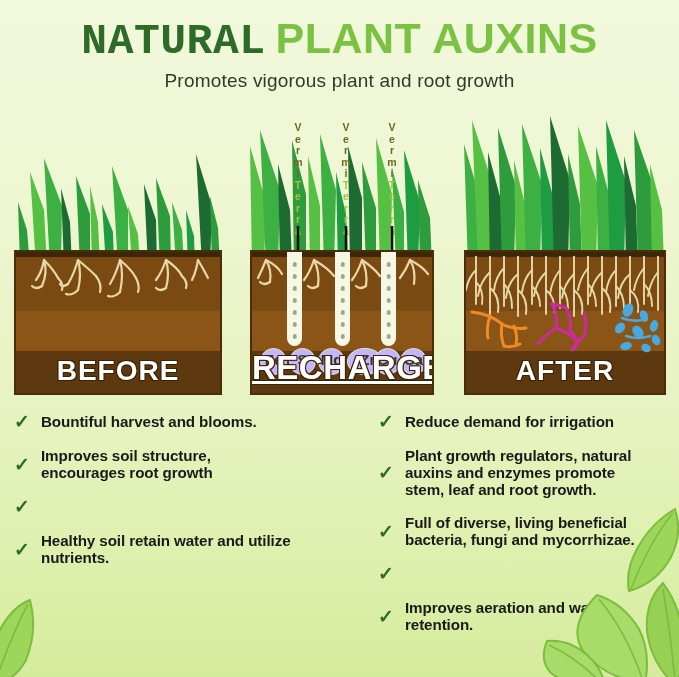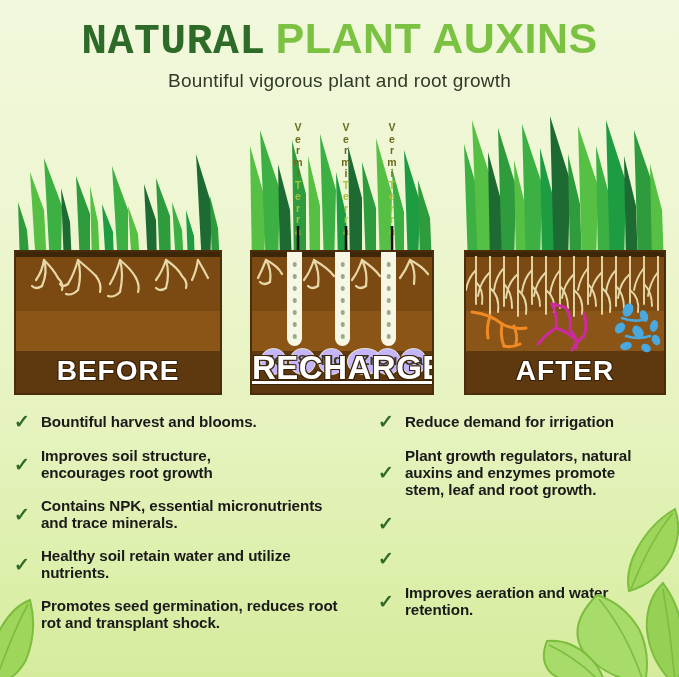--- a/index.html
+++ b/index.html
@@ -192,21 +192,21 @@
 </style>
 </head>
 <body>
 
 <div id="poster">
 
   <div class="header">
     <h1 class="title">
       <span class="t1">NATURAL</span><span class="t2">PLANT AUXINS</span>
     </h1>
-    <p class="subtitle">Bountiful vigorous plant and root growth</p>
+    <p class="subtitle">Promotes vigorous plant and root growth</p>
   </div>
 
   <div class="panels">
 
     <div class="panel panel-before">
       <svg class="grass-svg" width="208" height="158" viewBox="0 0 208 158" style="left:0;top:0;">
         <path d="M6 156 L4 92 L13 120 L16 156 Z" fill="#2e9c3c"></path>
         <path d="M22 156 L16 62 L30 100 L33 156 Z" fill="#55c043"></path>
         <path d="M36 156 L30 48 L48 96 L47 156 Z" fill="#3cb043"></path>
         <path d="M50 156 L47 78 L56 112 L58 156 Z" fill="#1d6b33"></path>
@@ -503,43 +503,39 @@
       <div class="bitem">
         <div class="check">✓</div>
         <div class="btext">Bountiful harvest and blooms.</div>
       </div>
       <div class="bitem">
         <div class="check">✓</div>
         <div class="btext">Improves soil structure,<br>encourages root growth</div>
       </div>
       <div class="bitem">
         <div class="check">✓</div>
-        <div class="btext">Contains NPK, essential micronutrients<br>and trace minerals.</div>
       </div>
       <div class="bitem">
         <div class="check">✓</div>
         <div class="btext">Healthy soil retain water and utilize<br>nutrients.</div>
       </div>
-      <div class="bitem">
-        <div class="check">✓</div>
-        <div class="btext">Promotes seed germination, reduces root<br>rot and transplant shock.</div>
-      </div>
     </div>
 
     <div class="bcol bcol-right">
       <div class="bitem">
         <div class="check">✓</div>
         <div class="btext">Reduce demand for irrigation</div>
       </div>
       <div class="bitem">
         <div class="check">✓</div>
         <div class="btext">Plant growth regulators, natural<br>auxins and enzymes promote<br>stem, leaf and root growth.</div>
       </div>
       <div class="bitem">
         <div class="check">✓</div>
+        <div class="btext">Full of diverse, living beneficial<br>bacteria, fungi and mycorrhizae.</div>
       </div>
       <div class="bitem">
         <div class="check">✓</div>
       </div>
       <div class="bitem">
         <div class="check">✓</div>
         <div class="btext">Improves aeration and water<br>retention.</div>
       </div>
     </div>
   </div>

